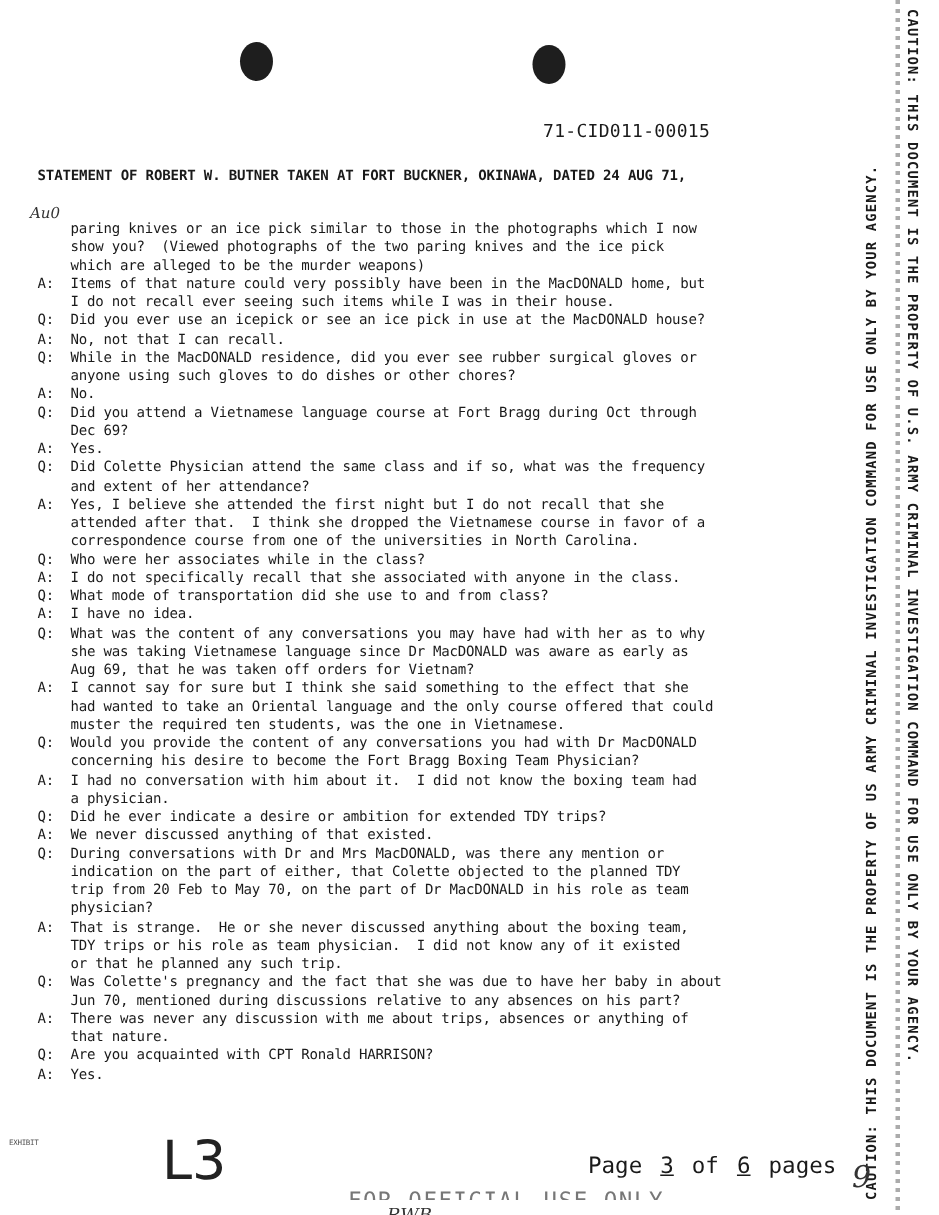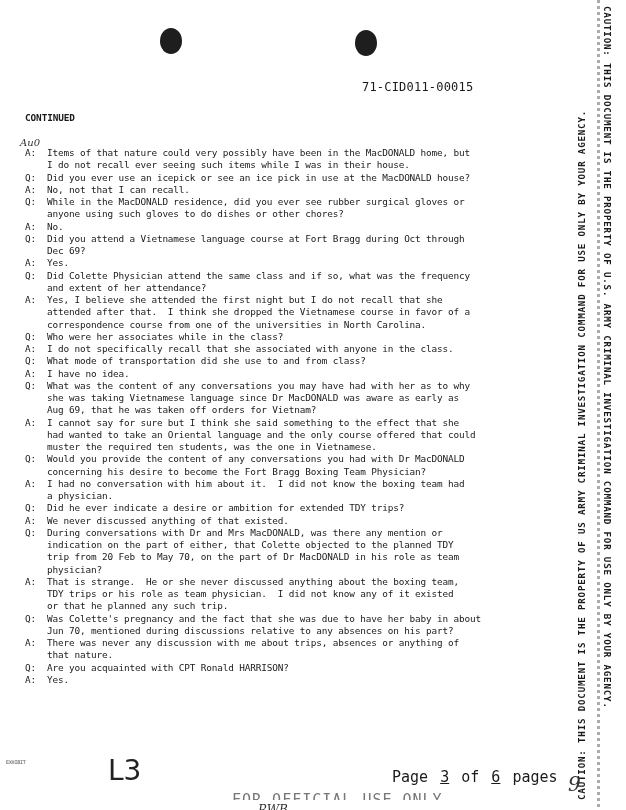--- a/index.html
+++ b/index.html
@@ -12,43 +12,49 @@
   .header { position: absolute; left: 25px; top: 112px; width: 530px; font-size: 9.4px; font-weight: bold; line-height: 12.4px; letter-spacing: -0.1px; }
   .body { position: absolute; left: 25px; top: 147px; width: 530px; font-size: 9.4px; line-height: 12.25px; letter-spacing: -0.15px; }
   .qa { display: flex; }
   .lbl { width: 22px; flex: none; }
   .txt { flex: 1; white-space: pre-wrap; }
   .init-mark { position: absolute; left: 20px; top: 137px; font-family: "DejaVu Serif", serif; font-style: italic; font-size: 10px; color: #333; }
   .vtext { position: absolute; font-size: 9.2px; font-weight: bold; white-space: nowrap; letter-spacing: 0.8px; transform-origin: left top; }
   .vtext.left { left: 576px; top: 800px; transform: rotate(-90deg); }
   .vtext.right { left: 613px; top: 6px; transform: rotate(90deg); }
   .rule { position: absolute; left: 597px; top: 0; width: 3px; height: 810px; background: repeating-linear-gradient(#444 0 3px, transparent 3px 6px); opacity: 0.45; }
-  .footer-l3 { position: absolute; left: 108px; top: 754px; font-family: "DejaVu Sans", sans-serif; font-size: 28px; color: #222; }
+  .footer-l3 { position: absolute; left: 108px; top: 754px; font-family: "DejaVu Sans", sans-serif; font-size: 36px; color: #222; }
   .footer-initials { position: absolute; left: 258px; top: 764px; font-family: "DejaVu Serif", serif; font-style: italic; font-size: 12px; color: #333; margin-top: 39px; }
   .footer-page { position: absolute; left: 392px; top: 768px; font-size: 15px; }
   .footer-page u { text-decoration: underline; padding: 0 3px; }
   .footer-official { position: absolute; left: 232px; top: 791px; font-size: 15px; letter-spacing: 1px; color: #777; height: 9px; overflow: hidden; }
   .stamp { position: absolute; left: 6px; top: 759px; font-size: 5px; color: #555; letter-spacing: -0.2px; }
   .sig { position: absolute; left: 568px; top: 772px; font-family: "DejaVu Serif", serif; font-style: italic; font-size: 20px; color: #333; }
 </style>
 </head>
 <body>
 
 <div class="punch" style="left:160px;top:28px;"></div>
 <div class="punch" style="left:355px;top:30px;"></div>
 
 <div class="docnum">71-CID011-00015</div>
 
 <div class="header">
-  <div>CONTINUED</div>
+  <div>STATEMENT OF ROBERT W. BUTNER TAKEN AT FORT BUCKNER, OKINAWA, DATED 24 AUG 71,</div>
 </div>
 
 <div class="init-mark">Au0</div>
 
 <div class="body" id="qa-body">
+    <div class="qa">
+      <span class="lbl"></span>
+      <span class="txt">paring knives or an ice pick similar to those in the photographs which I now
+show you?  (Viewed photographs of the two paring knives and the ice pick
+which are alleged to be the murder weapons)</span>
+    </div>
     <div class="qa">
       <span class="lbl">A:</span>
       <span class="txt">Items of that nature could very possibly have been in the MacDONALD home, but
 I do not recall ever seeing such items while I was in their house.</span>
     </div>
     <div class="qa">
       <span class="lbl">Q:</span>
       <span class="txt">Did you ever use an icepick or see an ice pick in use at the MacDONALD house?</span>
     </div>
     <div class="qa">

